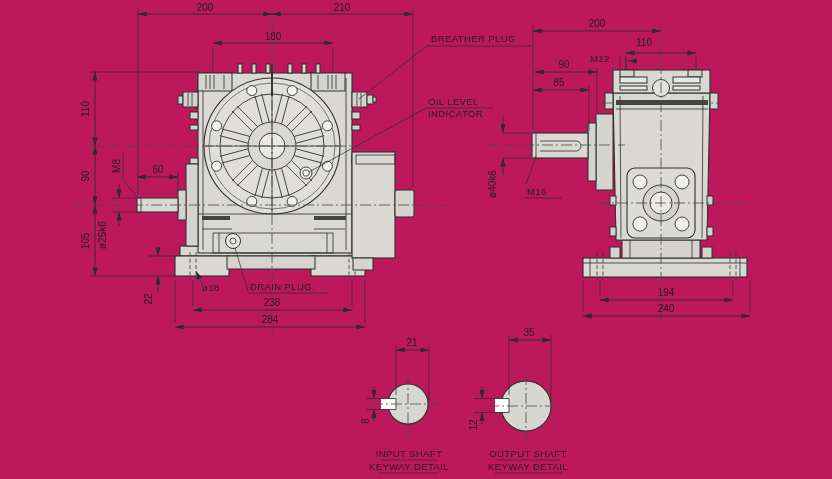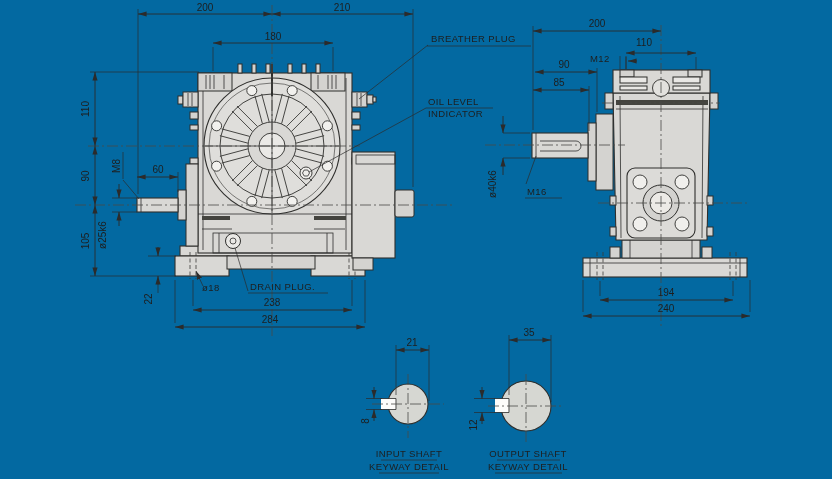--- a/index.html
+++ b/index.html
@@ -1,16 +1,16 @@
 <!DOCTYPE html>
 <html><head>
 <meta charset="utf-8">
 <style>
   html,body{margin:0;padding:0;background:#e9e9e7;}
-  .sheet{width:832px;height:479px;background:#0369a1;position:relative;overflow:hidden;
+  .sheet{width:832px;height:479px;background:#be185d;position:relative;overflow:hidden;
          font-family:"Liberation Sans",sans-serif;}
   svg{display:block}
   .outline{fill:#d9d8d5;stroke:#2f2f2d;stroke-width:1.1;}
   .outline2{fill:#d4d3d0;stroke:#2f2f2d;stroke-width:1;}
   .lite{fill:#e9e8e5;stroke:#2f2f2d;stroke-width:1;}
   .det{stroke:#2f2f2d;stroke-width:0.8;fill:none;}
   .dim{stroke:#2b2b2b;stroke-width:0.9;fill:none;}
   .ext{stroke:#2b2b2b;stroke-width:0.7;fill:none;}
   .cl{stroke:#4a4a48;stroke-width:0.8;fill:none;stroke-dasharray:11 3 2 3;}
   .hid{stroke:#3a3a38;stroke-width:0.8;fill:none;stroke-dasharray:4 2.5;}

